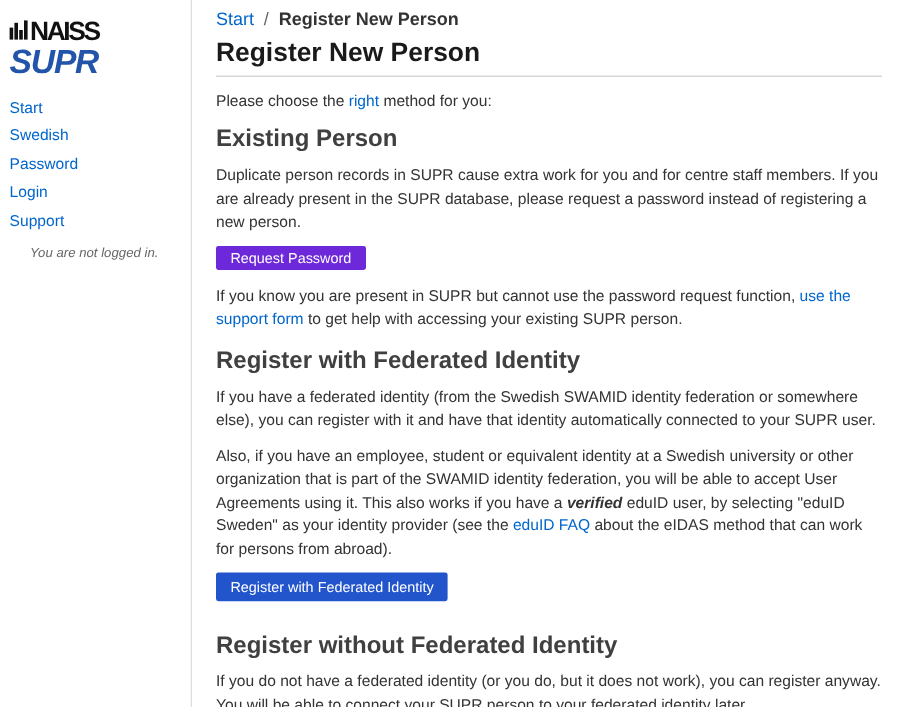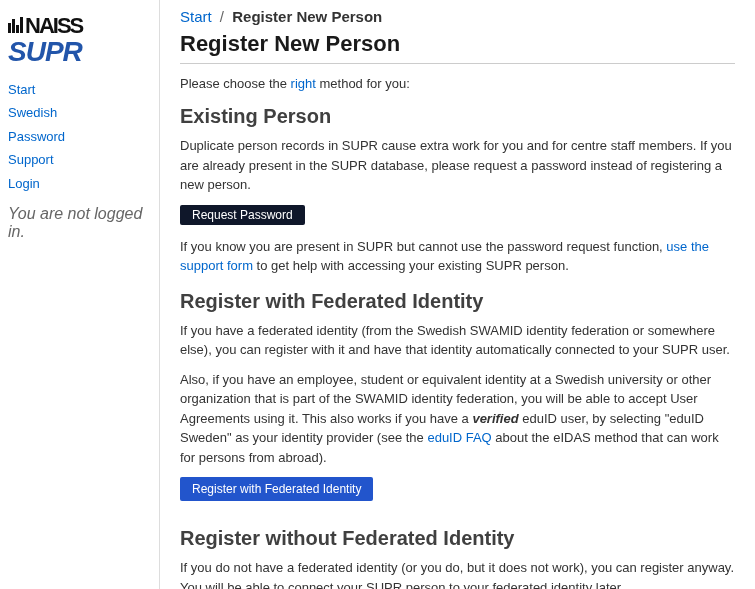--- a/index.html
+++ b/index.html
@@ -42,22 +42,23 @@
     .sidebar-nav a {
       display: block;
       color: #0066cc;
       text-decoration: none;
       font-size: 13px;
       line-height: 1.8;
     }
     .not-logged {
       margin-top: 10px;
       color: #666;
-      font-size: 16px;
+      font-size: 11px;
       font-style: italic;
+      text-align: center;
     }
     
     .main {
       flex: 1;
       padding: 8px 20px 20px 20px;
     }
     .breadcrumb {
       font-size: 15px;
       margin-bottom: 6px;
       color: #333;
@@ -104,21 +105,21 @@
     .section-text a {
       color: #0066cc;
       text-decoration: none;
     }
     .section-text em {
       font-style: italic;
       font-weight: bold;
     }
     .btn-gray {
       display: inline-block;
-      background: #0f172a;
+      background: #6d28d9;
       color: #fff;
       border: none;
       padding: 3px 12px;
       font-size: 12px;
       cursor: pointer;
       margin-bottom: 12px;
       border-radius: 2px;
     }
     .btn-blue {
       display: inline-block;
@@ -152,22 +153,22 @@
               <span style="width:3px; height:16px; background:#111; display:inline-block;"></span>
             </span>NAISS</span>
         </span>
         <span class="logo-supr">SUPR</span>
       </div>
     </div>
     <nav class="sidebar-nav">
       <a href="#">Start</a>
       <a href="#">Swedish</a>
       <a href="#">Password</a>
+      <a href="#">Login</a>
       <a href="#">Support</a>
-      <a href="#">Login</a>
     </nav>
     <div class="not-logged">You are not logged in.</div>
   </div>
 
   <div class="main">
 
     <div class="breadcrumb">
       <a href="#">Start</a>
       <span class="breadcrumb-sep">/</span>
       <span class="breadcrumb-current">Register New Person</span>

